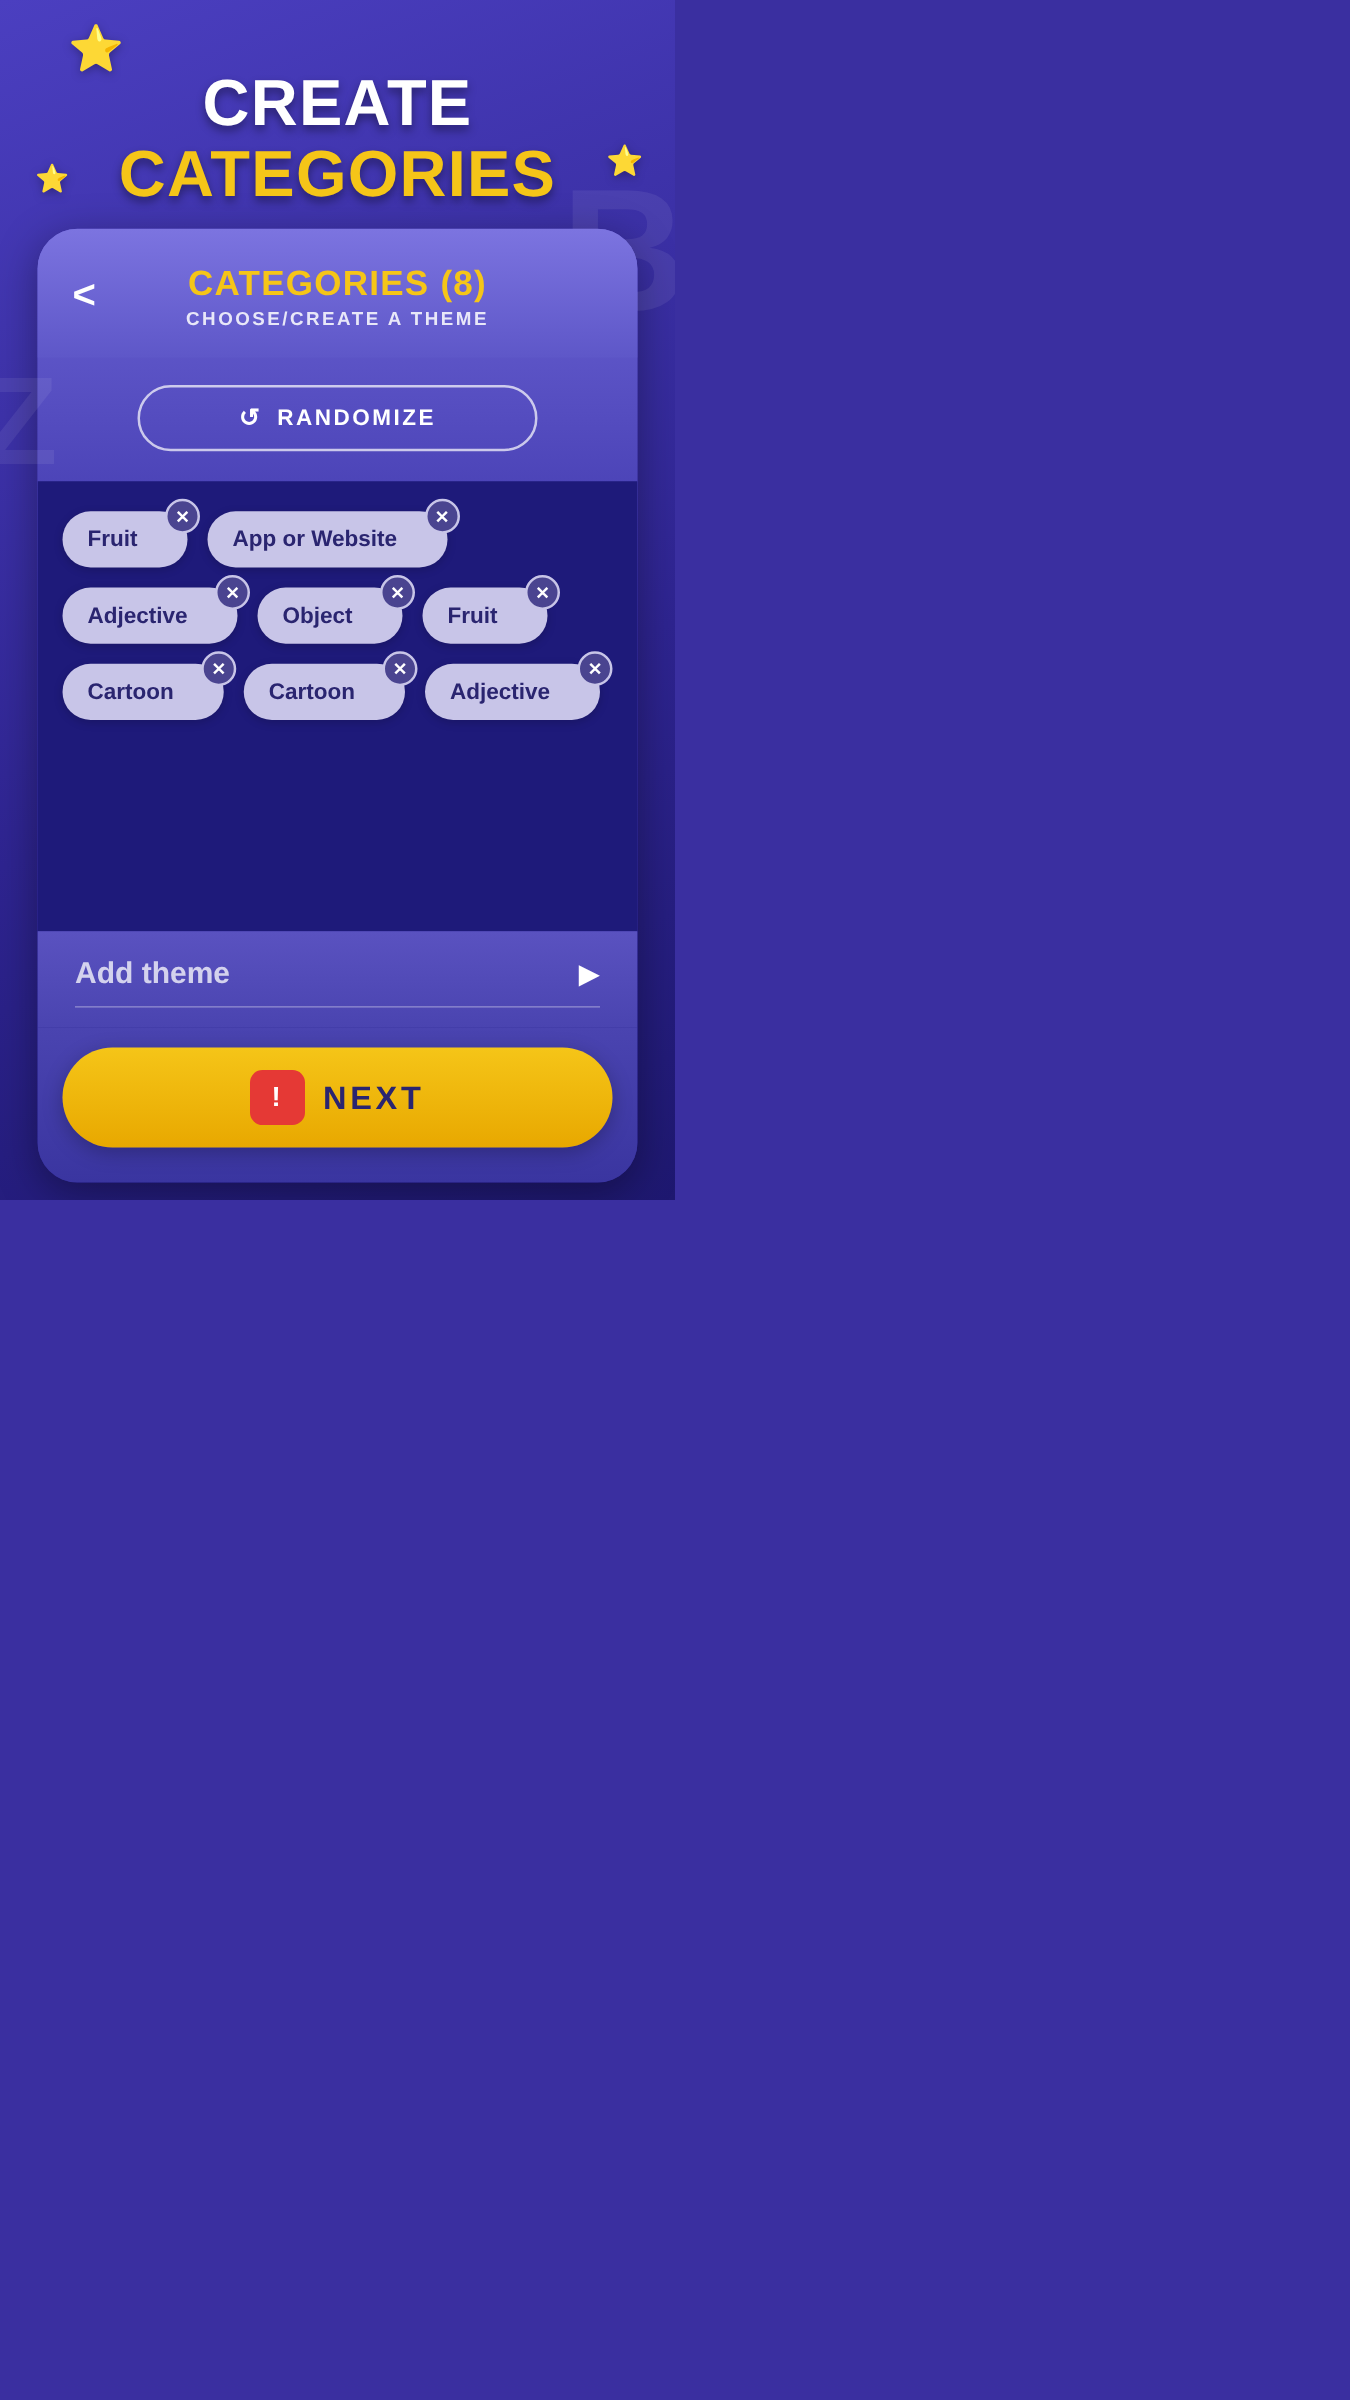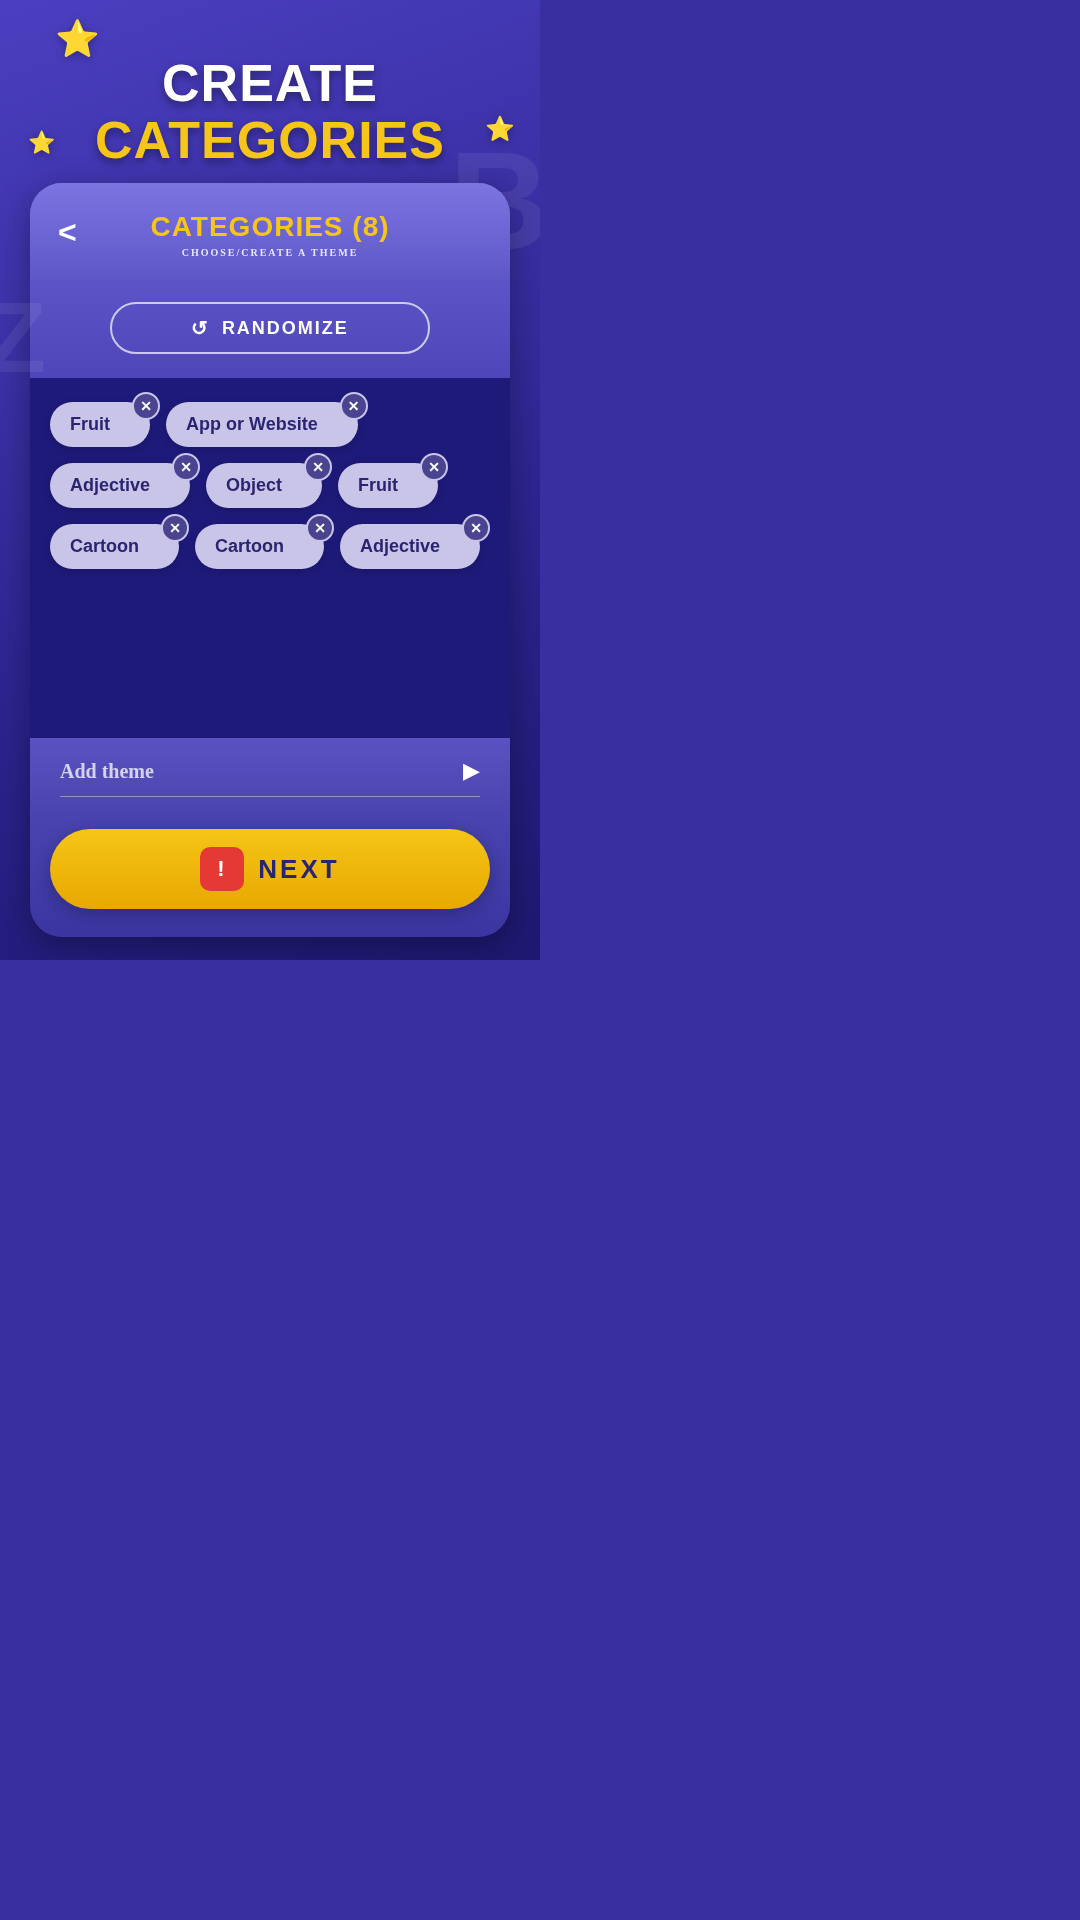--- a/index.html
+++ b/index.html
@@ -89,27 +89,26 @@
       line-height: 1;
     }
     .card-title {
       font-size: 28px;
       font-weight: 700;
       color: #f5c518;
       text-transform: uppercase;
       letter-spacing: 1px;
     }
     .card-subtitle {
-      font-size: 10px;
+      font-size: 15px;
       color: rgba(255,255,255,0.85);
       letter-spacing: 2px;
       margin-top: 4px;
       font-weight: 700;
       text-transform: uppercase;
-      font-family: Liberation Serif, serif;
     }
 
     
     .randomize-wrap {
       padding: 22px 30px 10px;
       display: flex;
       justify-content: center;
     }
     .randomize-btn {
       border: 2.5px solid rgba(255,255,255,0.7);
@@ -186,24 +185,24 @@
       display: flex;
       align-items: center;
       border-bottom: 1.5px solid rgba(255,255,255,0.4);
       padding-bottom: 12px;
     }
     .add-theme-input {
       background: transparent;
       border: none;
       outline: none;
       color: rgba(255,255,255,0.85);
-      font-size: 20px;
+      font-size: 24px;
       font-weight: 600;
       flex: 1;
-      font-family: Liberation Serif, serif;
+      font-family: Liberation Sans, sans-serif;
     }
     .add-theme-input::placeholder {
       color: rgba(255,255,255,0.75);
     }
     .send-btn {
       background: transparent;
       border: none;
       cursor: pointer;
       color: white;
       font-size: 22px;

